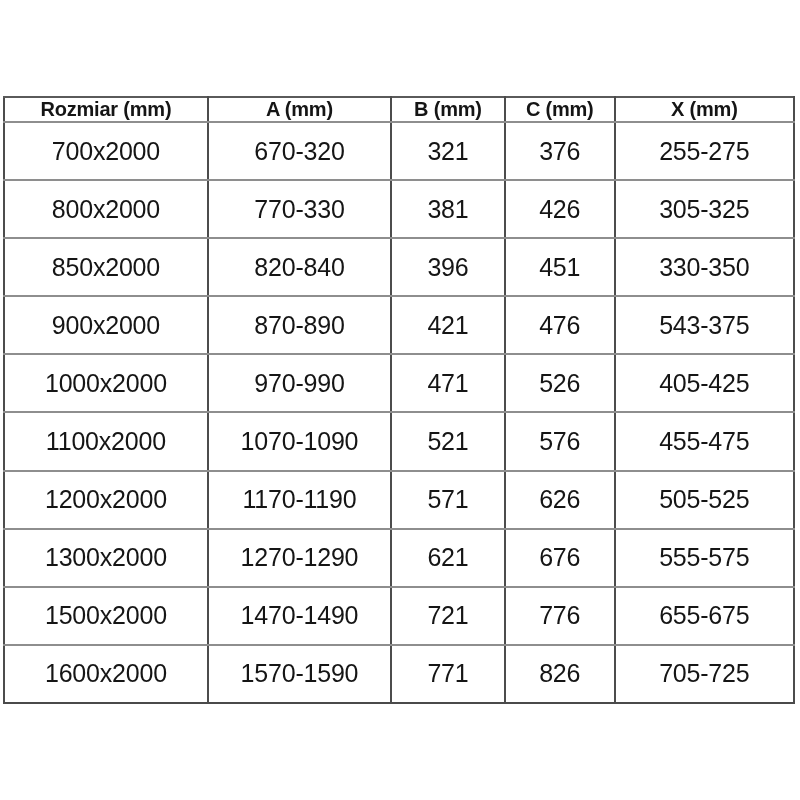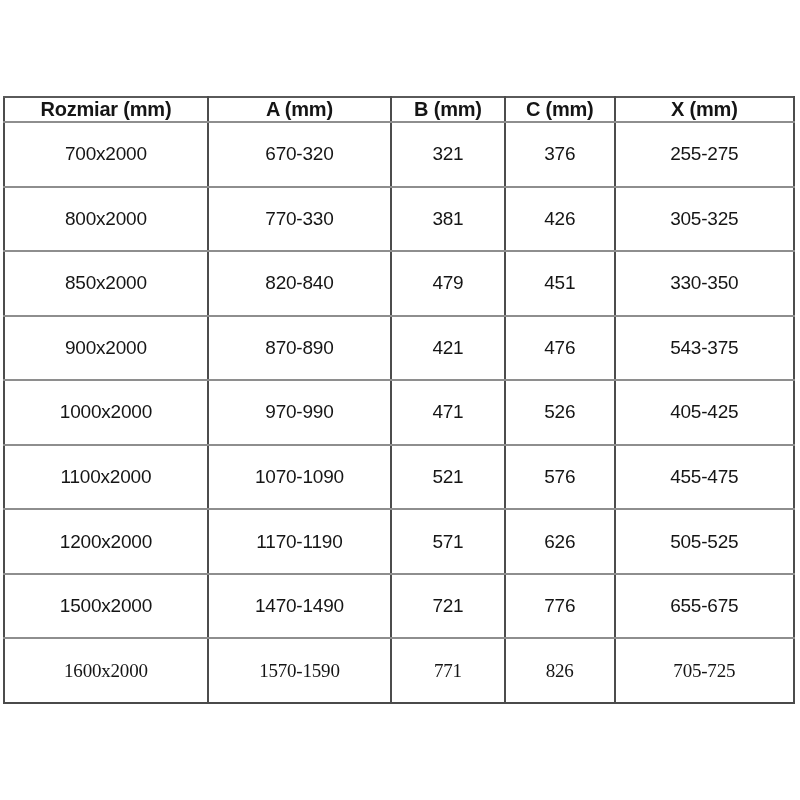--- a/index.html
+++ b/index.html
@@ -42,25 +42,24 @@
     white-space: nowrap;
     overflow: hidden;
   }
   table.size-table thead th {
     font-weight: bold;
     font-size: 20px;
     border-top-color: #5a5a5a;
   }
   table.size-table tbody td {
     font-weight: normal;
-    font-size: 19px;
+    font-size: 25px;
   }
   table.size-table tbody tr:last-child td {
     border-bottom-color: #4a4a4a;
-    font-family: Liberation Serif, serif;
   }
   
   table.size-table col.c0 { width: 25.8%; }
   table.size-table col.c1 { width: 23.2%; }
   table.size-table col.c2 { width: 14.4%; }
   table.size-table col.c3 { width: 13.9%; }
   table.size-table col.c4 { width: 22.7%; }
 </style>
 </head>
 <body>
@@ -94,21 +93,21 @@
         <tr>
           <td>800x2000</td>
           <td>770-330</td>
           <td>381</td>
           <td>426</td>
           <td>305-325</td>
         </tr>
         <tr>
           <td>850x2000</td>
           <td>820-840</td>
-          <td>479</td>
+          <td>396</td>
           <td>451</td>
           <td>330-350</td>
         </tr>
         <tr>
           <td>900x2000</td>
           <td>870-890</td>
           <td>421</td>
           <td>476</td>
           <td>543-375</td>
         </tr>
@@ -127,20 +126,27 @@
           <td>455-475</td>
         </tr>
         <tr>
           <td>1200x2000</td>
           <td>1170-1190</td>
           <td>571</td>
           <td>626</td>
           <td>505-525</td>
         </tr>
         <tr>
+          <td>1300x2000</td>
+          <td>1270-1290</td>
+          <td>621</td>
+          <td>676</td>
+          <td>555-575</td>
+        </tr>
+        <tr>
           <td>1500x2000</td>
           <td>1470-1490</td>
           <td>721</td>
           <td>776</td>
           <td>655-675</td>
         </tr>
         <tr>
           <td>1600x2000</td>
           <td>1570-1590</td>
           <td>771</td>

